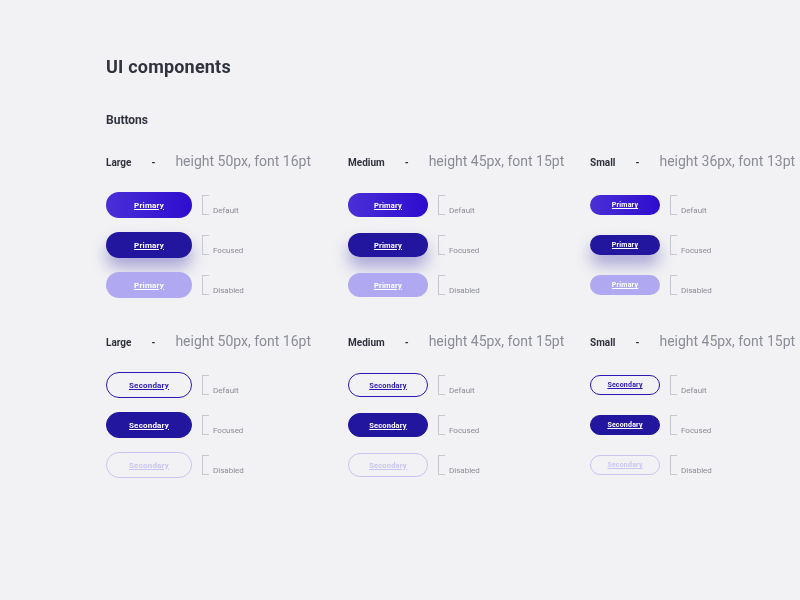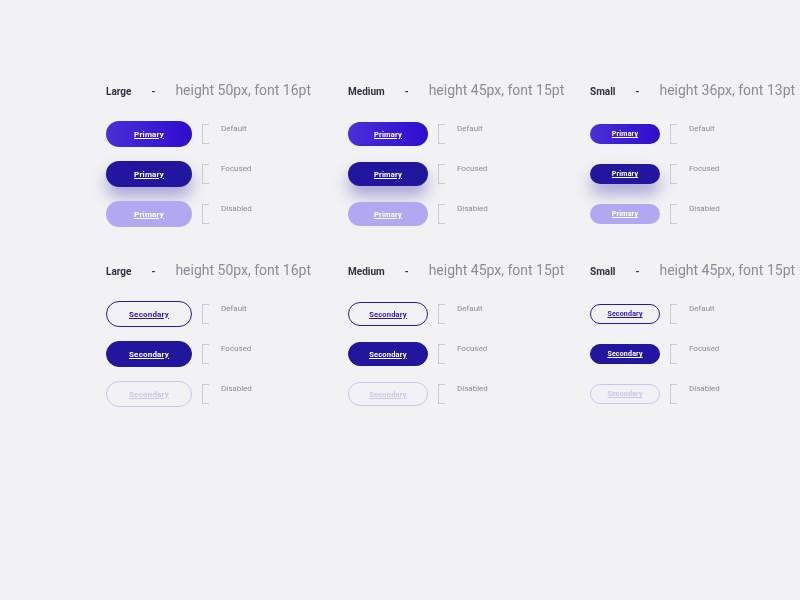--- a/index.html
+++ b/index.html
@@ -97,40 +97,42 @@
   }
   .secondary-disabled {
     background: transparent;
     color: #c9c5ef;
     border: 1px solid #c9c5ef;
   }
 
   
   .state {
     display: flex;
-    align-items: flex-start;
-    gap: 12px;
+    align-items: flex-end;
+    gap: 4px;
   }
   .bracket {
     width: 7px;
     height: 20px;
     border-left: 1px solid #c8c9d0;
     border-top: 1px solid #c8c9d0;
     border-bottom: 1px solid #c8c9d0;
   }
   .state-label {
     font-size: 8px;
     color: #8a8c97;
   }
   .section2 { margin-top: 28px; }
 </style>
 </head>
 <body>
 
 <div class="page">
+  <h1 class="page-title">UI components</h1>
+  <h2 class="section-title">Buttons</h2>
 
   <div class="size-grid">
 
     <div class="size-col">
       <div class="size-header">
         <span class="size-name">Large</span>
         <span class="size-name"> -</span>
         <span class="size-spec">height 50px, font 16pt</span>
       </div>
       <div class="row">

